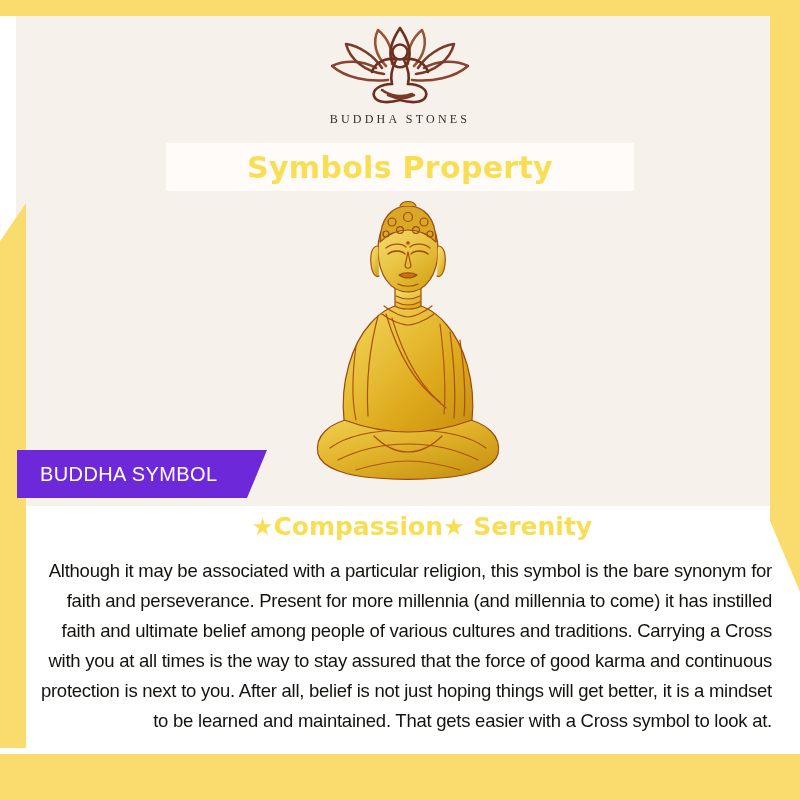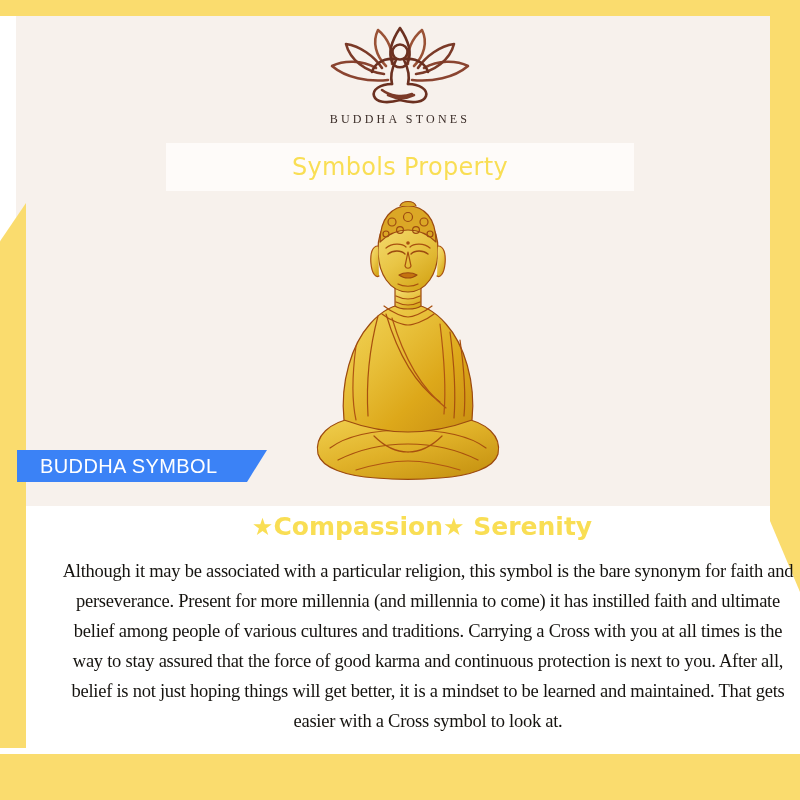--- a/index.html
+++ b/index.html
@@ -106,22 +106,22 @@
     top: 143px;
     width: 468px;
     height: 48px;
     background: #fefbf9;
     display: flex;
     align-items: center;
     justify-content: center;
   }
   .title-text {
     font-family: "DejaVu Sans", sans-serif;
-    font-size: 24px;
-    font-weight: 400;
+    font-size: 30px;
+    font-weight: 700;
     color: #f9de54;
     letter-spacing: 0.3px;
     white-space: nowrap;
   }
 
   
   .statue-wrap {
     position: absolute;
     left: 300px;
     top: 196px;
@@ -133,22 +133,22 @@
     height: 300px;
     display: block;
   }
 
   
   .symbol-tag {
     position: absolute;
     left: 17px;
     top: 450px;
     width: 250px;
-    height: 32px;
-    background: #3b82f6;
+    height: 48px;
+    background: #6d28d9;
     clip-path: polygon(0 0, 100% 0, 92% 100%, 0 100%);
     display: flex;
     align-items: center;
   }
   .symbol-tag-label {
     margin-left: 23px;
     font-family: "Liberation Sans", sans-serif;
     font-size: 20px;
     color: #ffffff;
     letter-spacing: 0.4px;
@@ -173,27 +173,26 @@
     font-size: 24px;
     line-height: 1;
   }
 
   
   .body-copy {
     position: absolute;
     left: 30px;
     top: 556px;
     width: 742px;
-    font-family: Liberation Serif, serif;
+    font-family: Liberation Sans, sans-serif;
     font-size: 18.5px;
     line-height: 30px;
     color: #15130f;
-    text-align: center;
+    text-align: right;
     letter-spacing: -0.25px;
-    margin-left: 27px;
   }
 </style>
 </head>
 <body>
 
 <div id="page">
 
   <div class="bg-cream"></div>
   <div class="bg-white-lower"></div>
 

